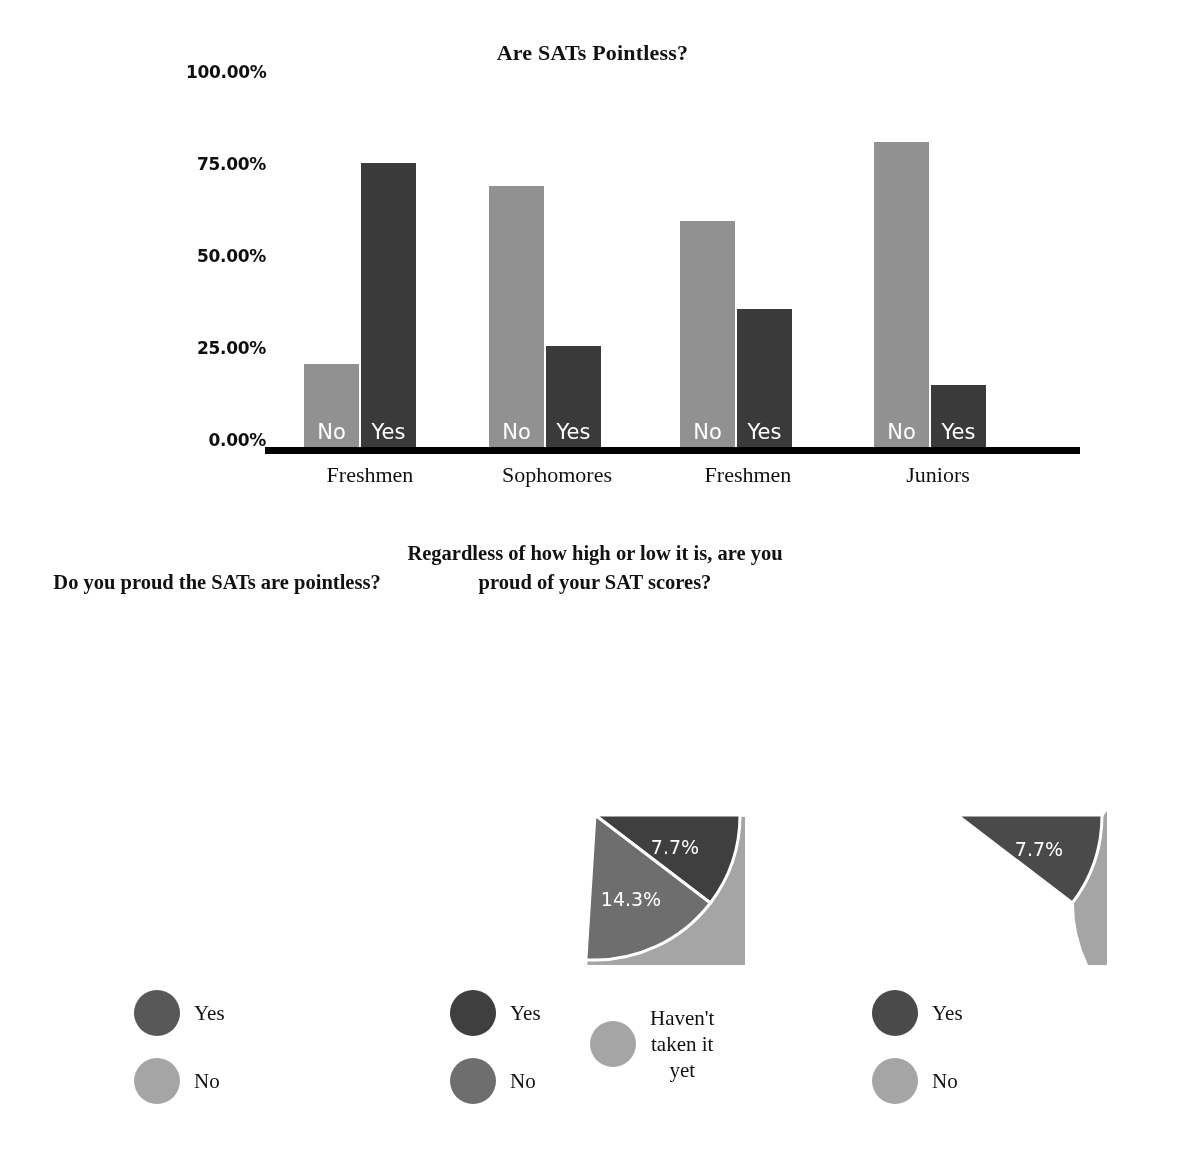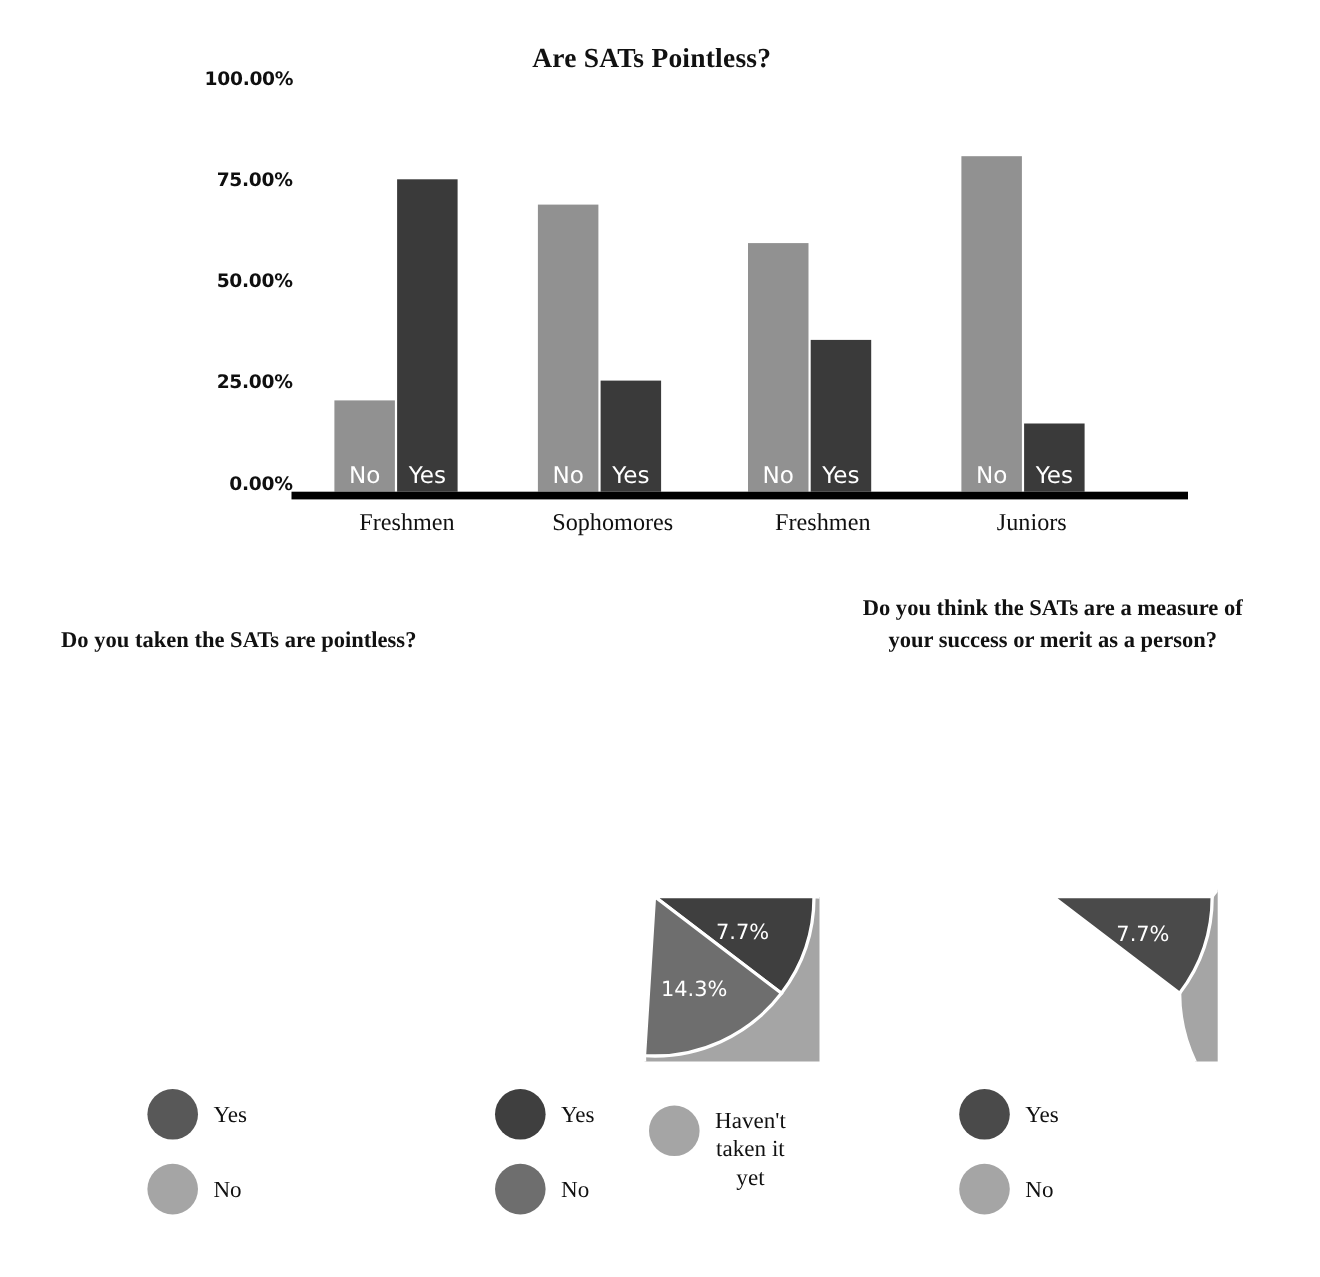--- a/index.html
+++ b/index.html
@@ -23,21 +23,21 @@
     top: 0;
     width: 1200px;
     height: 510px;
   }
   #bar-chart-title {
     position: absolute;
     left: 0;
     top: 40px;
     width: 1185px;
     text-align: center;
-    font-size: 25px;
+    font-size: 22px;
     font-weight: bold;
     letter-spacing: 0.2px;
     font-family: "Liberation Serif", "DejaVu Serif", serif;
   }
   #bar-y-axis {
     position: absolute;
     left: 186px;
     top: 62px;
     width: 80px;
     height: 400px;
@@ -233,35 +233,39 @@
   <div class="cat-label" style="left:270px;">Freshmen</div>
   <div class="cat-label" style="left:457px;">Sophomores</div>
   <div class="cat-label" style="left:648px;">Freshmen</div>
   <div class="cat-label" style="left:838px;">Juniors</div>
 
 </div>
 
 <div id="pies">
 
   <div class="pie-col" id="pie-col-0">
-    <div class="pie-title">Do you taken the SATs
+    <div class="pie-title">Do you proud the SATs
 are pointless?</div>
     <div class="legend" style="top:470px;">
       <div class="legend-item" style="left:112px; top:0px;">
         <span class="legend-dot" style="background:#585858;"></span>
         <span class="legend-text">Yes</span>
       </div>
       <div class="legend-item" style="left:112px; top:68px;">
         <span class="legend-dot" style="background:#a5a5a5;"></span>
         <span class="legend-text">No</span>
       </div>
     </div>
   </div>
 
   <div class="pie-col" id="pie-col-1">
+    <div class="pie-title">Regardless of how
+high or low it is, are
+you proud of your
+SAT scores?</div>
     <div class="pie-wrap">
       <svg class="pie-svg" width="300" height="300" viewBox="0 0 300 300">
         <g transform="translate(150,150)">
 
           <path d="M 145 0 A 145 145 0 1 1 -9.1 144.7 Z" fill="#a5a5a5" stroke="#ffffff" stroke-width="3"></path>
 
           <path d="M 145 0 A 145 145 0 0 1 115.4 88.0 L 0 0 Z" fill="#3f3f3f" stroke="#ffffff" stroke-width="3"></path>
 
           <path d="M 115.4 88.0 A 145 145 0 0 1 -9.1 144.7 L 0 0 Z" fill="#6e6e6e" stroke="#ffffff" stroke-width="3"></path>
           <text class="pie-pct" x="-71" y="-68">78%</text>
@@ -272,34 +276,30 @@
     </div>
     <div class="legend" style="top:470px;">
       <div class="legend-item" style="left:50px; top:0px;">
         <span class="legend-dot" style="background:#3f3f3f;"></span>
         <span class="legend-text">Yes</span>
       </div>
       <div class="legend-item" style="left:50px; top:68px;">
         <span class="legend-dot" style="background:#6e6e6e;"></span>
         <span class="legend-text">No</span>
       </div>
-      <div class="legend-item" style="left:190px; top:15px; align-items:flex-start;">
+      <div class="legend-item" style="left:190px; top:15px; align-items:center;">
         <span class="legend-dot" style="background:#a5a5a5;"></span>
         <span class="legend-text" style="text-align:center;">Haven't
 taken it
 yet</span>
       </div>
     </div>
   </div>
 
   <div class="pie-col" id="pie-col-2">
-    <div class="pie-title">Do you think the
-SATs are a measure
-of your success or
-merit as a person?</div>
     <div class="pie-wrap">
       <svg class="pie-svg" width="300" height="300" viewBox="0 0 300 300">
         <g transform="translate(150,150)">
           <path d="M 145 0 A 145 145 0 1 1 115.4 88.0 Z" fill="#a5a5a5" stroke="#ffffff" stroke-width="3"></path>
           <path d="M 145 0 A 145 145 0 0 1 115.4 88.0 L 0 0 Z" fill="#4a4a4a" stroke="#ffffff" stroke-width="3"></path>
           <text class="pie-pct" x="-70" y="-18">92.3%</text>
           <text class="pie-pct" x="82" y="35">7.7%</text>
         </g>
       </svg>
     </div>

